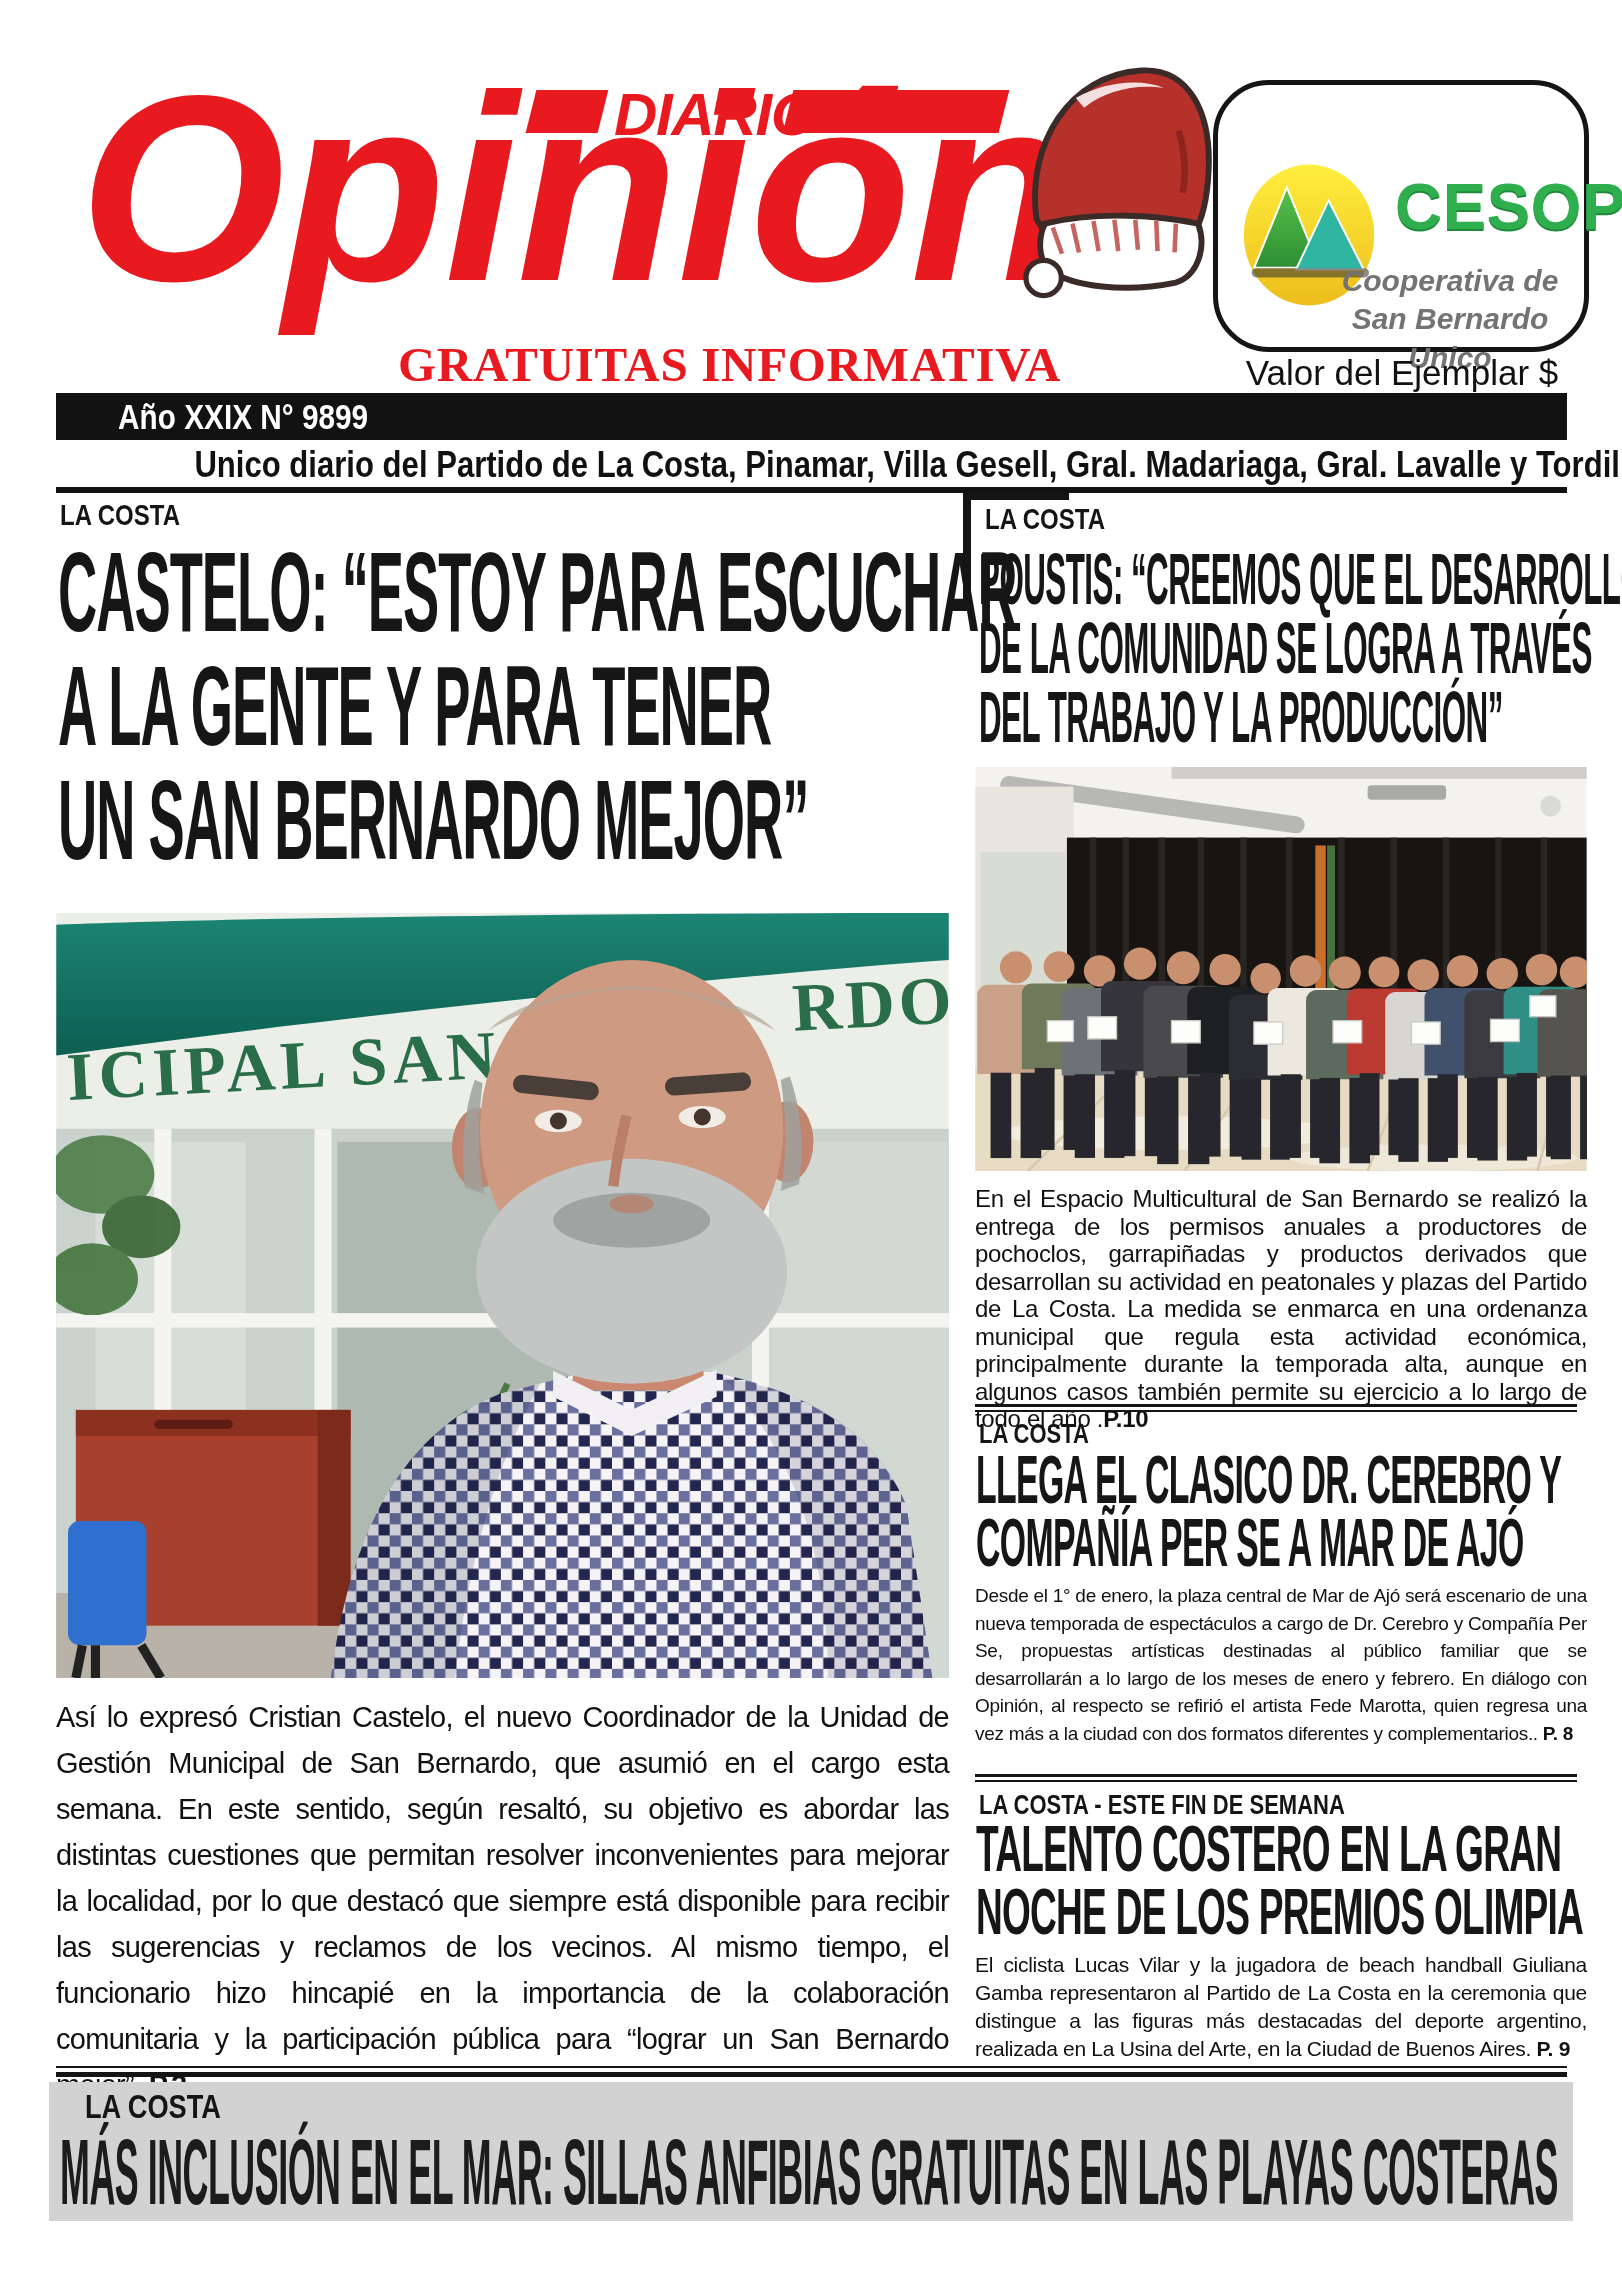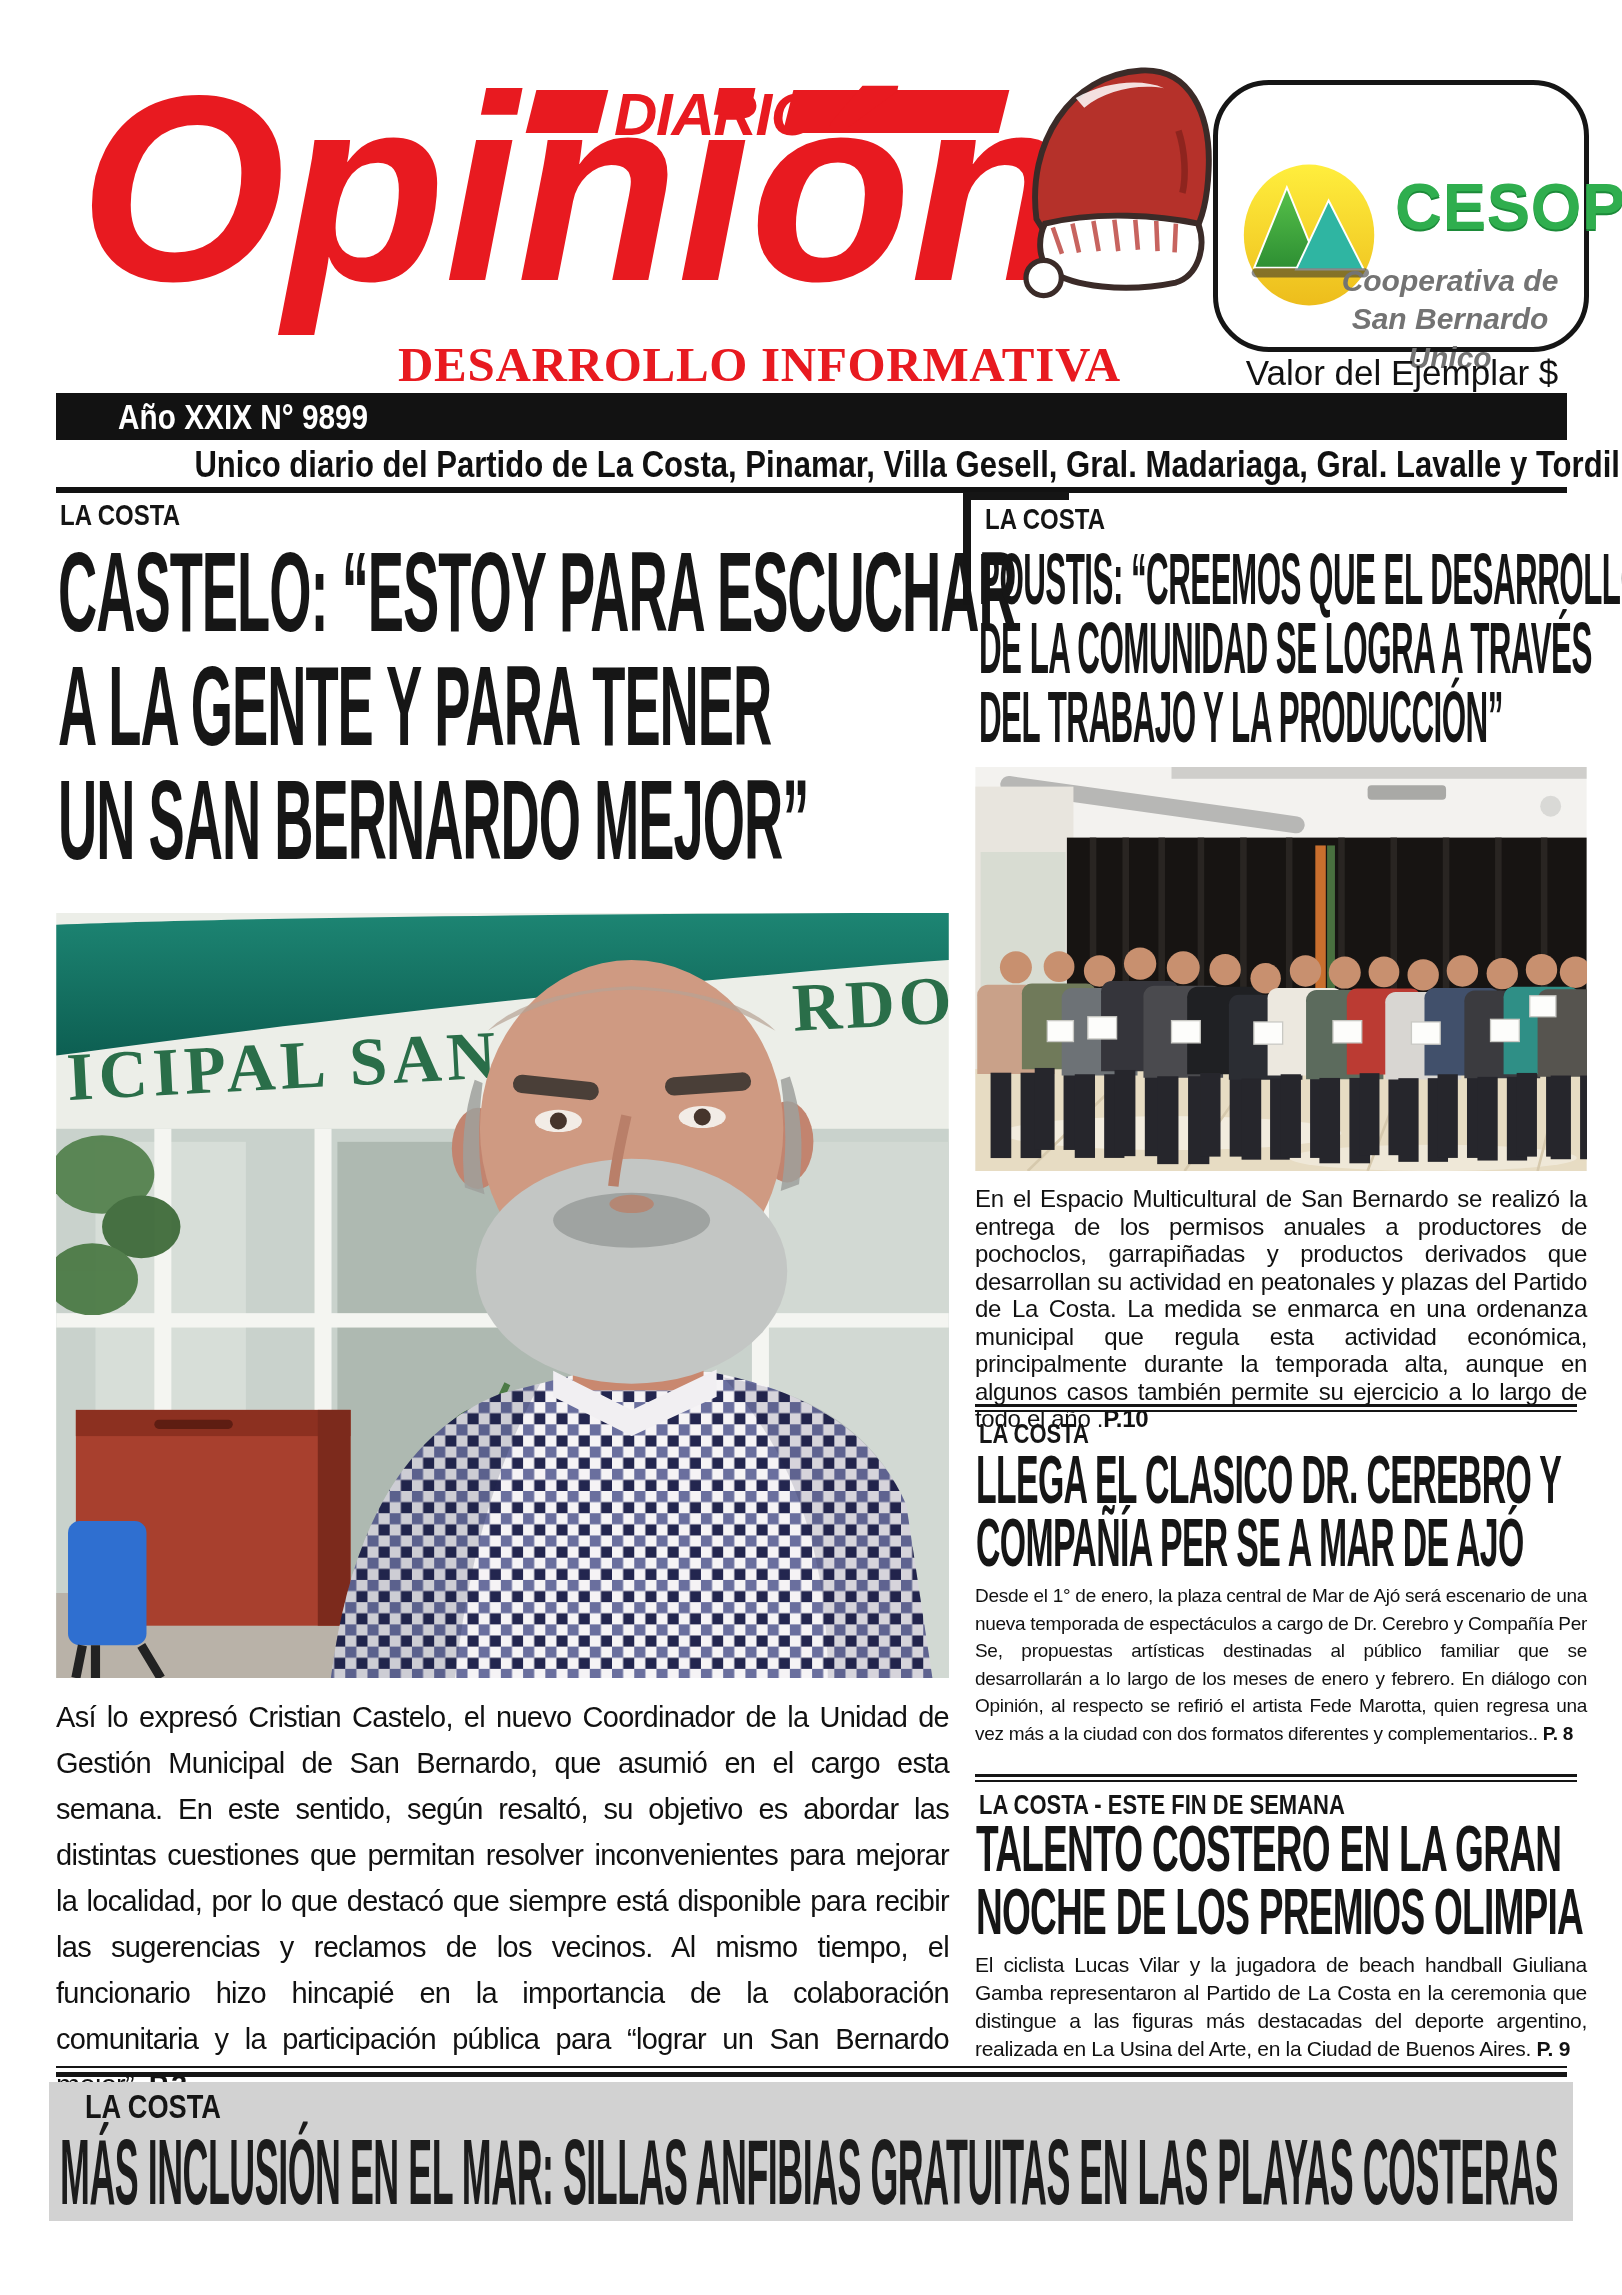--- a/index.html
+++ b/index.html
@@ -79,21 +79,21 @@
 
     <svg class="abs" style="left:1007px;top:52px;" width="216" height="249" viewBox="0 0 330 380">
       <path d="M45,255 C30,140 95,35 205,28 C280,24 312,95 308,180 C306,230 295,262 285,278 L80,310 Z" fill="#b5312a" stroke="#3b2b28" stroke-width="9"></path>
       <path d="M105,70 C150,45 205,40 240,55 C200,48 150,58 118,85 Z" fill="#fff" opacity=".85"></path>
       <path d="M262,120 C272,150 274,190 268,215" stroke="#7e1f1a" stroke-width="10" fill="none" opacity=".7"></path>
       <path d="M58,262 C140,242 235,250 292,262 C306,300 290,342 258,352 C180,368 100,358 66,334 C46,316 48,282 58,262 Z" fill="#fff" stroke="#3b2b28" stroke-width="9"></path>
       <path d="M70,268 l14,40 M100,262 l10,44 M132,258 l8,46 M164,256 l6,48 M196,256 l4,46 M228,258 l2,46 M258,262 l-2,44" stroke="#b5312a" stroke-width="7" opacity=".75"></path>
       <circle cx="56" cy="345" r="27" fill="#fff" stroke="#3b2b28" stroke-width="8"></circle>
     </svg>
 
-    <span class="abs democracia" style="left:398px;top:336px;">DESARROLLO INFORMATIVA</span>
+    <span class="abs democracia" style="left:398px;top:336px;">GRATUITAS INFORMATIVA</span>
 
     <div class="abs cesop-box" style="left:1213px;top:80px;">
       <svg class="abs" style="left:18.3px;top:75px;" width="150" height="150" viewBox="0 0 230 230">
         <defs>
           <linearGradient id="sun" x1="0" y1="0" x2="0" y2="1">
             <stop offset="0" stop-color="#ffee3d"></stop>
               <stop offset="1" stop-color="#edbd1c"></stop>
           </linearGradient>
           <linearGradient id="mt1" x1="0" y1="0" x2="0" y2="1">
             <stop offset="0" stop-color="#57c24a"></stop>

